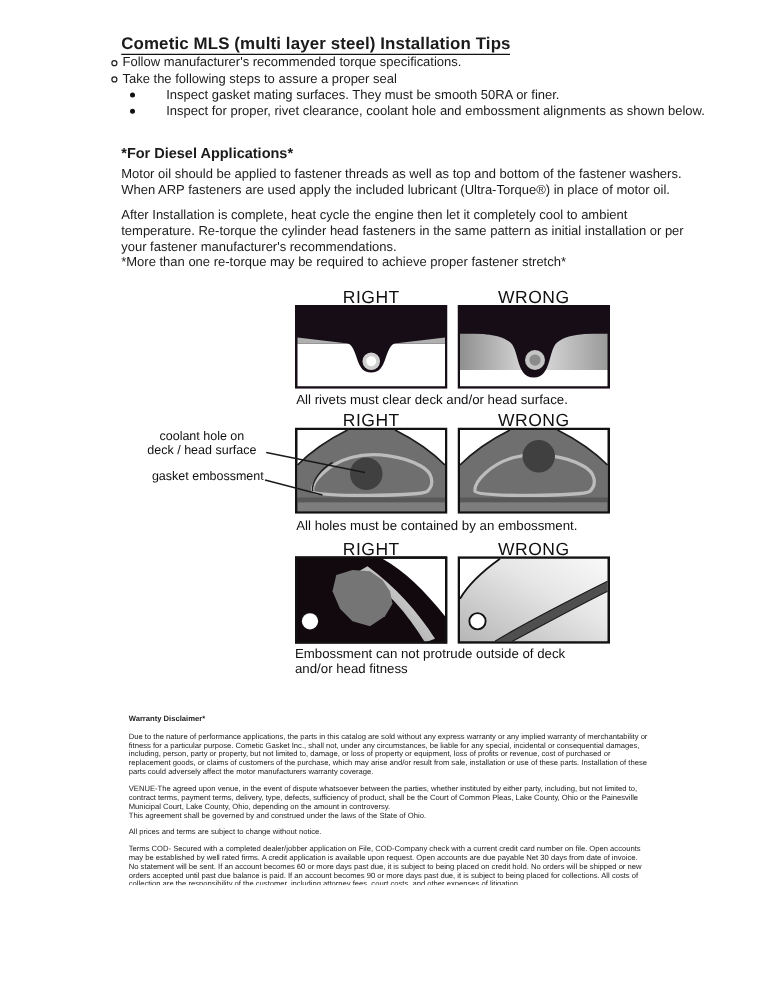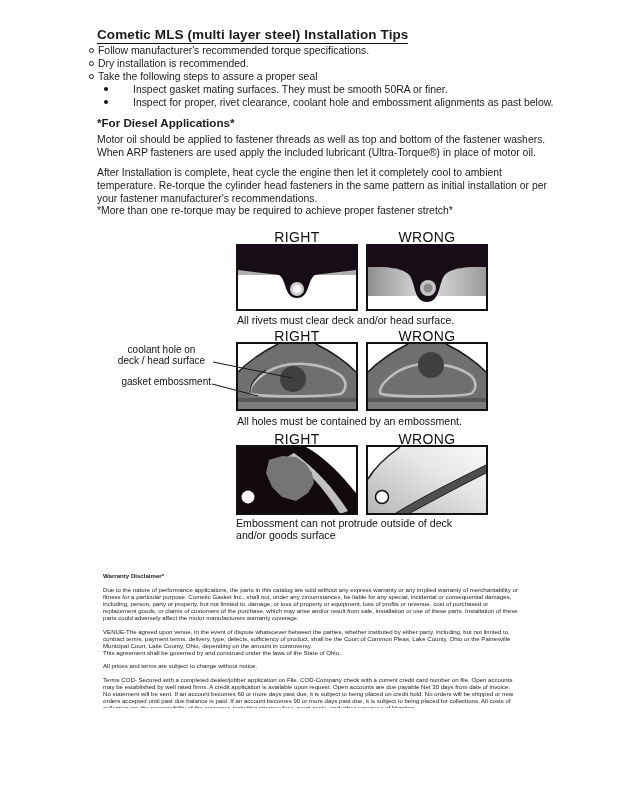--- a/index.html
+++ b/index.html
@@ -38,33 +38,29 @@
 
   <div class="abs title">Cometic MLS (multi layer steel) Installation Tips</div>
 
   <div class="abs bullets">
     <div class="b-row">
         <span class="o-bullet"></span>
         <span>Follow manufacturer's recommended torque specifications.</span>
       </div>
     <div class="b-row">
         <span class="o-bullet"></span>
-        <span>Dry installation is recommended.</span>
-      </div>
-    <div class="b-row">
-        <span class="o-bullet"></span>
         <span>Take the following steps to assure a proper seal</span>
       </div>
     <div class="b-row sub">
         <span class="f-bullet"></span>
         <span>Inspect gasket mating surfaces.  They must be smooth 50RA or finer.</span>
       </div>
     <div class="b-row sub">
         <span class="f-bullet"></span>
-        <span>Inspect for proper, rivet clearance, coolant hole and embossment alignments as past below.</span>
+        <span>Inspect for proper, rivet clearance, coolant hole and embossment alignments as shown below.</span>
       </div>
   </div>
 
   <div class="abs diesel-h">*For Diesel Applications*</div>
   <div class="abs para" style="top:166px;">After Installation is complete, heat cycle the engine then let it completely cool to ambient temperature. Re-torque the cylinder head fasteners in the same pattern as initial installation or per your fastener manufacturer's recommendations.</div>
   <div class="abs para" style="top:133px;">Motor oil should be applied to fastener threads as well as top and bottom of the fastener washers. When ARP fasteners are used apply the included lubricant (Ultra-Torque®) in place of motor oil.</div>
   <div class="abs para" style="top:204px;">*More than one re-torque may be required to achieve proper fastener stretch*</div>
 
   <div class="abs dg-head" style="left:236px;top:229px;">RIGHT</div>
   <div class="abs dg-head" style="left:366px;top:229px;">WRONG</div>
@@ -172,21 +168,21 @@
       <path d="M34,2 C20,12 9,22 2,34" fill="none" stroke="#141414" stroke-width="1.5"></path>
       <path d="M120,20 C88,36 56,52 30,68 L44,68 C70,54 96,40 120,28 Z" fill="#4f4f4f"></path>
       <path d="M120,20 C88,36 56,52 30,68" fill="none" stroke="#1c1c1c" stroke-width="1"></path>
       <path d="M120,28 C96,40 70,54 44,68" fill="none" stroke="#1c1c1c" stroke-width="1"></path>
       <circle cx="16" cy="52" r="6.5" fill="#ffffff" stroke="#111" stroke-width="1.5"></circle>
       <rect x="1" y="1" width="120" height="68" fill="none" stroke="#111" stroke-width="2"></rect>
     </svg>
   </div>
   <div class="abs dg-cap" style="left:236px;top:517px;">
     <div>Embossment can not protrude outside of deck</div>
-    <div>and/or goods surface</div>
+    <div>and/or head fitness</div>
   </div>
 
   <div class="abs warranty">
     <div class="w-h">Warranty Disclaimer*</div>
     <p>Due to the nature of performance applications, the parts in this catalog are sold without any express warranty or any implied warranty of merchantability or fitness for a particular purpose.  Cometic Gasket Inc., shall not, under any circumstances, be liable for any special, incidental or consequential damages, including, person, party or property, but not limited to, damage, or loss of property or equipment, loss of profits or revenue, cost of purchased or replacement goods, or claims of customers of the purchase, which may arise and/or result from sale, installation or use of these parts.  Installation of these parts could adversely affect the motor manufacturers warranty coverage.</p>
     <p class="tight">VENUE-The agreed upon venue, in the event of dispute whatsoever between the parties, whether instituted by either party, including, but not limited to, contract terms, payment terms, delivery, type, defects, sufficiency of product, shall be the Court of Common Pleas, Lake County, Ohio or the Painesville Municipal Court, Lake County, Ohio, depending on the amount in controversy.</p>
     <p>This agreement shall be governed by and construed under the laws of the State of Ohio.</p>
     <p>All prices and terms are subject to change without notice.</p>
     <p>Terms COD- Secured with a completed dealer/jobber application on File, COD-Company check with a current credit card number on file.  Open accounts may be established by well rated firms.  A credit application is available upon request.  Open accounts are due payable Net 30 days from date of invoice.  No statement will be sent.  If an account becomes 60 or more days past due, it is subject to being placed on credit hold.  No orders will be shipped or new orders accepted until past due balance is paid.  If an account becomes 90 or more days past due, it is subject to being placed for collections.  All costs of collection are the responsibility of the customer, including attorney fees, court costs, and other expenses of litigation.</p>
     <p>Returns- Authorized (RGA) must be obtained in advance on all returns.  A packing slip or invoice number must accompany the merchandise.  No returns after 30 days from invoice date.  All returns are subject to a 25% restocking charge.  All custom designed and custom manufactured gaskets are non-returnable.</p>

